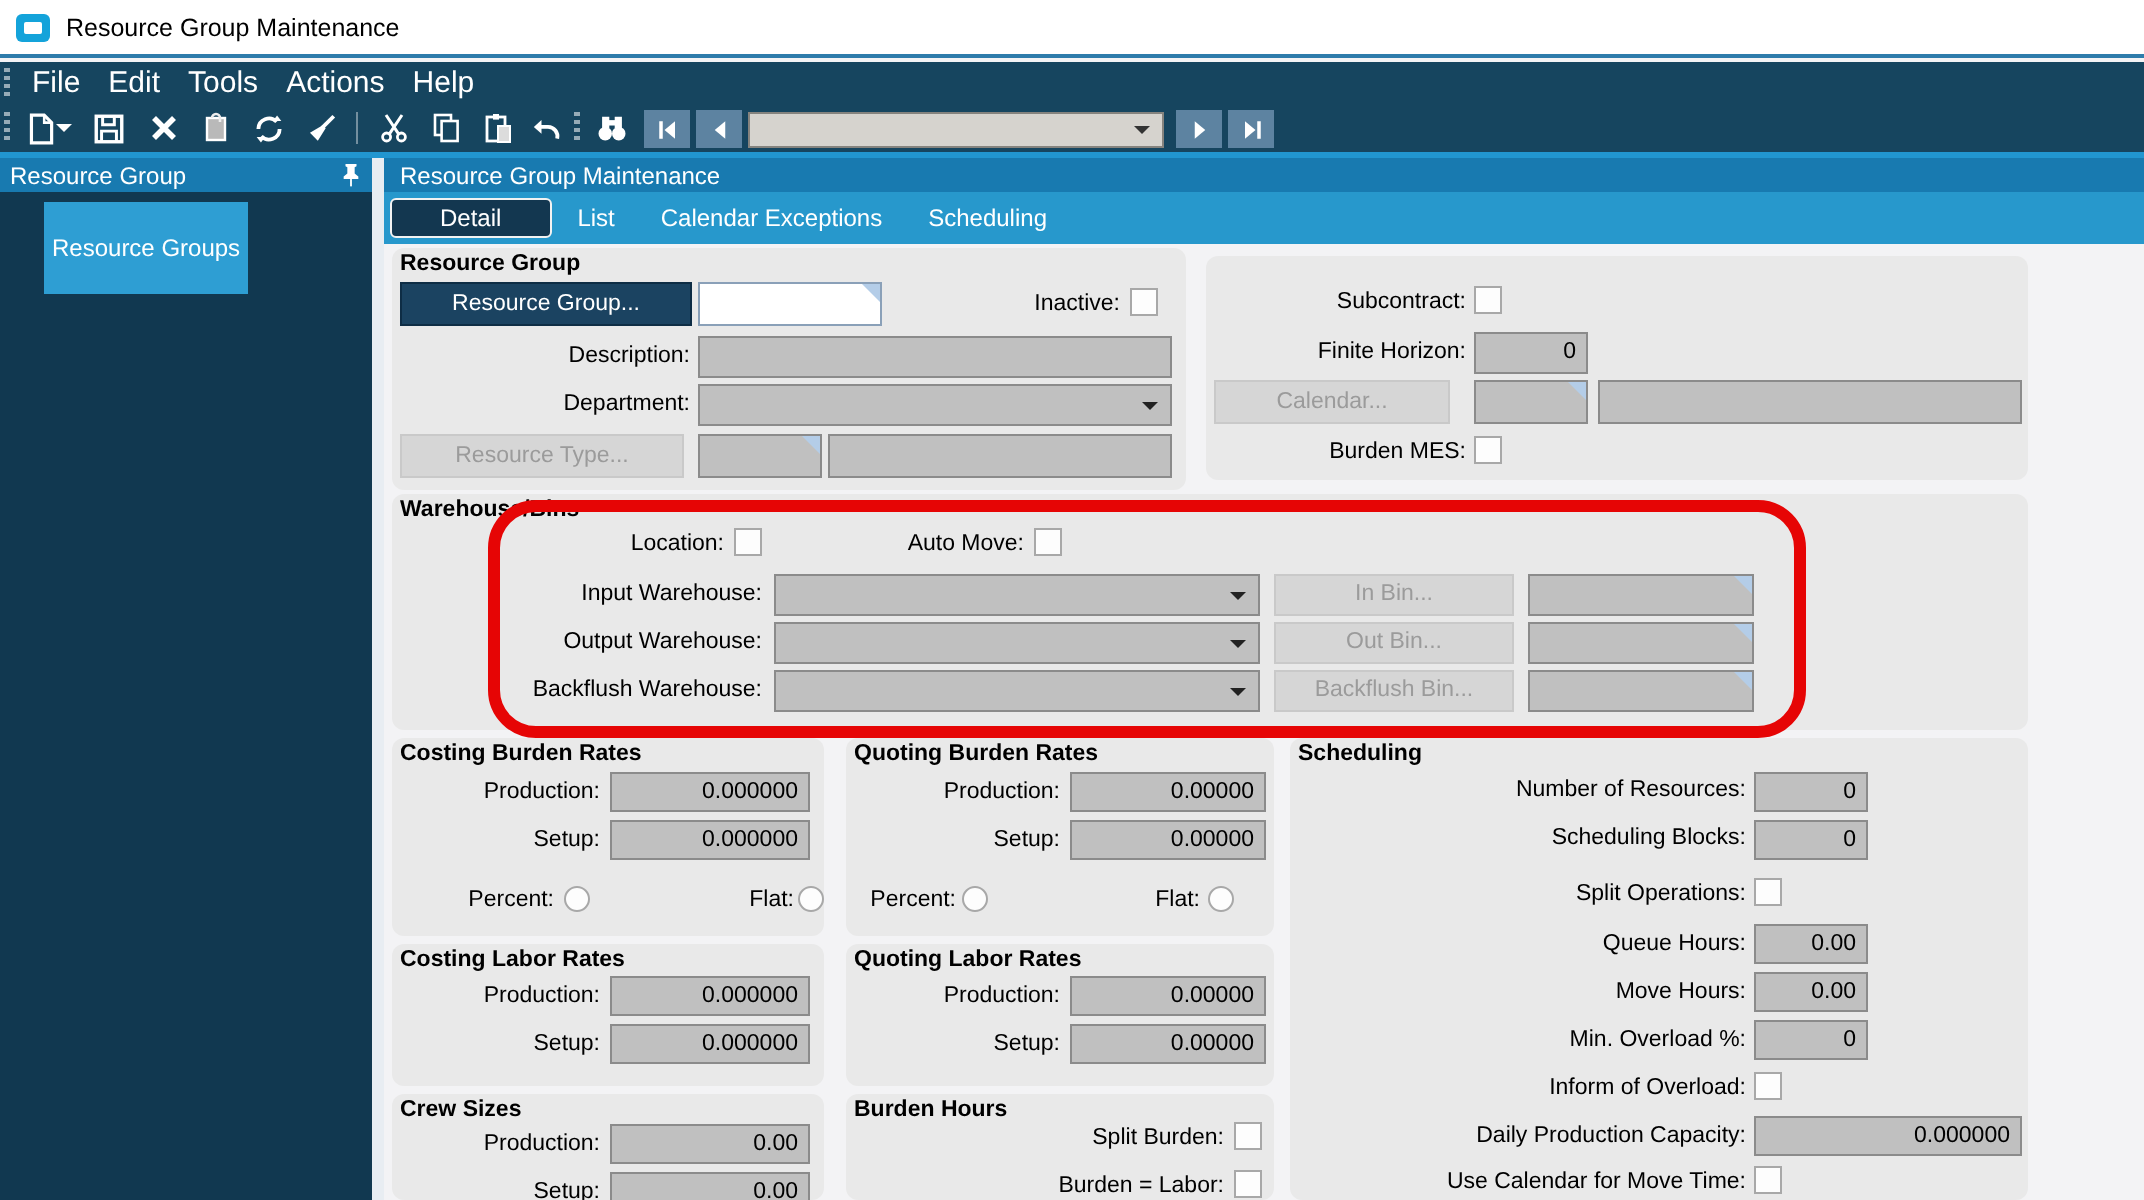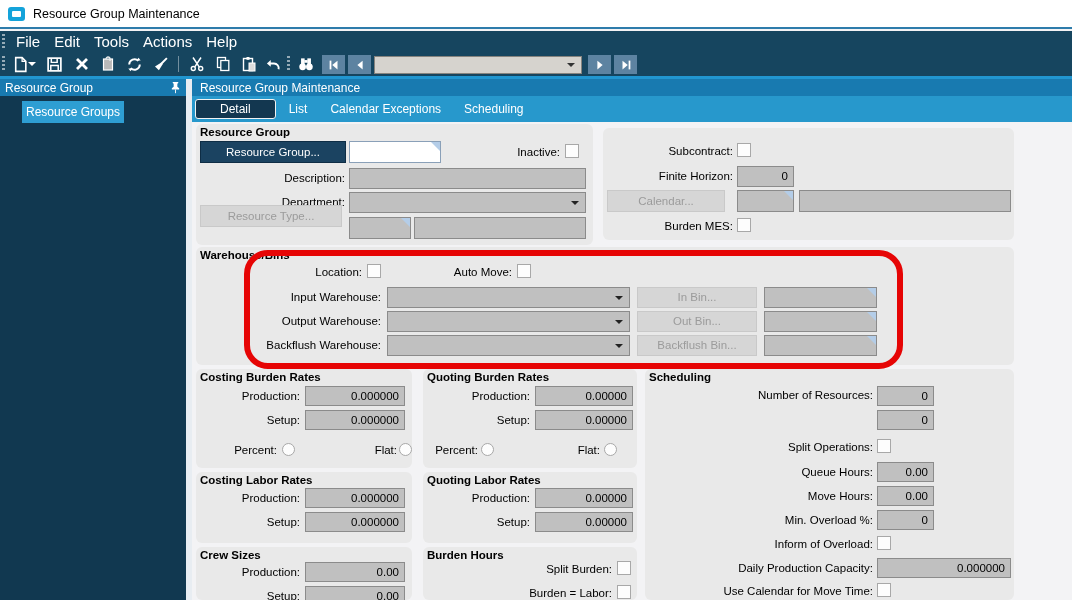--- a/index.html
+++ b/index.html
@@ -26,21 +26,21 @@
   .tgrip { position:absolute; top:4px; width:3px; height:16px; background:repeating-linear-gradient(to bottom, rgba(255,255,255,.55) 0 2px, transparent 2px 4px); }
   .navbtn { position:absolute; top:3px; width:23px; height:19px; background:#5d83a1; display:flex; align-items:center; justify-content:center; }
   .combo { position:absolute; left:374px; top:4px; width:208px; height:18px; background:#d6d3ce; border:1px solid #85837e; }
   .combo .arr { position:absolute; right:6px; top:6px; width:0; height:0; border-left:4px solid transparent; border-right:4px solid transparent; border-top:4px solid #333; }
 
   .blue-strip { position:absolute; left:0; top:76px; width:1072px; height:3px; background:#2196d0; }
 
   
   .sidebar { position:absolute; left:0; top:79px; width:186px; height:521px; background:#113850; }
   .sidebar-header { height:17px; background:#187ab0; color:#fff; font-size:12px; display:flex; align-items:center; justify-content:space-between; padding:0 5px; }
-  .tree-item { display:inline-block; margin:5px 0 0 22px; background:#2e9ed3; color:#fff; font-size:12px; padding:4px 4px; }
+  .tree-item { display:inline-block; margin:5px 0 0 22px; background:#2e9ed3; color:#fff; font-size:12px; padding:16px 4px; }
   .splitter { position:absolute; left:186px; top:79px; width:6px; height:521px; background:#e8edf2; }
 
   
   .main { position:absolute; left:192px; top:79px; width:880px; height:521px; background:#f3f3f5; }
   .main-header { height:17px; background:#187ab0; color:#fff; font-size:12px; display:flex; align-items:center; padding:0 8px; }
   .tabbar { height:26px; background:#2798cc; display:flex; align-items:center; }
   .tab { color:#fff; font-size:12px; padding:3px 10px; margin-left:3px; }
   .tab.selected { background:#133750; border:1px solid #f2f2f2; border-radius:3px; padding:2px 24px; }
 
   
@@ -215,21 +215,21 @@
     <div class="btn-primary" style="left:4px; top:17px; width:146px;">Resource Group...</div>
     <div class="inp white" style="left:153px; top:17px; width:92px; height:22px;"><span></span><span class="fold"></span></div>
     <div class="lbl" style="left:284px; top:22px; width:80px;">Inactive:</div>
     <div class="cb" style="left:369px; top:20px;"></div>
     <div class="lbl" style="left:44px; top:48px; width:105px;">Description:</div>
     <div class="inp" style="left:153px; top:44px; width:237px;"><span></span></div>
     <div class="lbl" style="left:44px; top:72px; width:105px;">Department:</div>
     <div class="dd" style="left:153px; top:68px; width:237px;">
         <div class="arr"></div>
       </div>
-    <div class="btn-disabled" style="left:4px; top:81px; width:142px;">Resource Type...</div>
+    <div class="btn-disabled" style="left:4px; top:93px; width:142px;">Resource Type...</div>
     <div class="inp" style="left:153px; top:93px; width:62px; height:22px;">
         <span class="fold"></span>
       </div>
     <div class="inp" style="left:218px; top:93px; width:172px; height:22px;"></div>
   </div>
 
   <div class="sec" style="left:603px; top:128px; width:411px; height:112px;">
     <div class="lbl" style="left:30px; top:17px; width:100px;">Subcontract:</div>
     <div class="cb" style="left:134px; top:15px;"></div>
     <div class="lbl" style="left:30px; top:42px; width:100px;">Finite Horizon:</div>
@@ -299,20 +299,21 @@
     <div class="lbl" style="left:0px; top:75px; width:55px;">Percent:</div>
     <div class="rb" style="left:58px; top:74px;"></div>
     <div class="lbl" style="left:137px; top:75px; width:40px;">Flat:</div>
     <div class="rb" style="left:181px; top:74px;"></div>
   </div>
 
   <div class="sec" style="left:645px; top:369px; width:369px; height:231px;">
     <div class="sec-title">Scheduling</div>
     <div class="lbl" style="left:8px; top:20px; width:220px;">Number of Resources:</div>
     <div class="inp" style="left:232px; top:17px; width:57px; height:20px;">0</div>
+    <div class="lbl" style="left:8px; top:44px; width:220px;">Scheduling Blocks:</div>
     <div class="inp" style="left:232px; top:41px; width:57px; height:20px;">0</div>
     <div class="lbl" style="left:8px; top:72px; width:220px;">Split Operations:</div>
     <div class="cb" style="left:232px; top:70px;"></div>
     <div class="lbl" style="left:8px; top:97px; width:220px;">Queue Hours:</div>
     <div class="inp" style="left:232px; top:93px; width:57px; height:20px;">0.00</div>
     <div class="lbl" style="left:8px; top:121px; width:220px;">Move Hours:</div>
     <div class="inp" style="left:232px; top:117px; width:57px; height:20px;">0.00</div>
     <div class="lbl" style="left:8px; top:145px; width:220px;">Min. Overload %:</div>
     <div class="inp" style="left:232px; top:141px; width:57px; height:20px;">0</div>
     <div class="lbl" style="left:8px; top:169px; width:220px;">Inform of Overload:</div>

